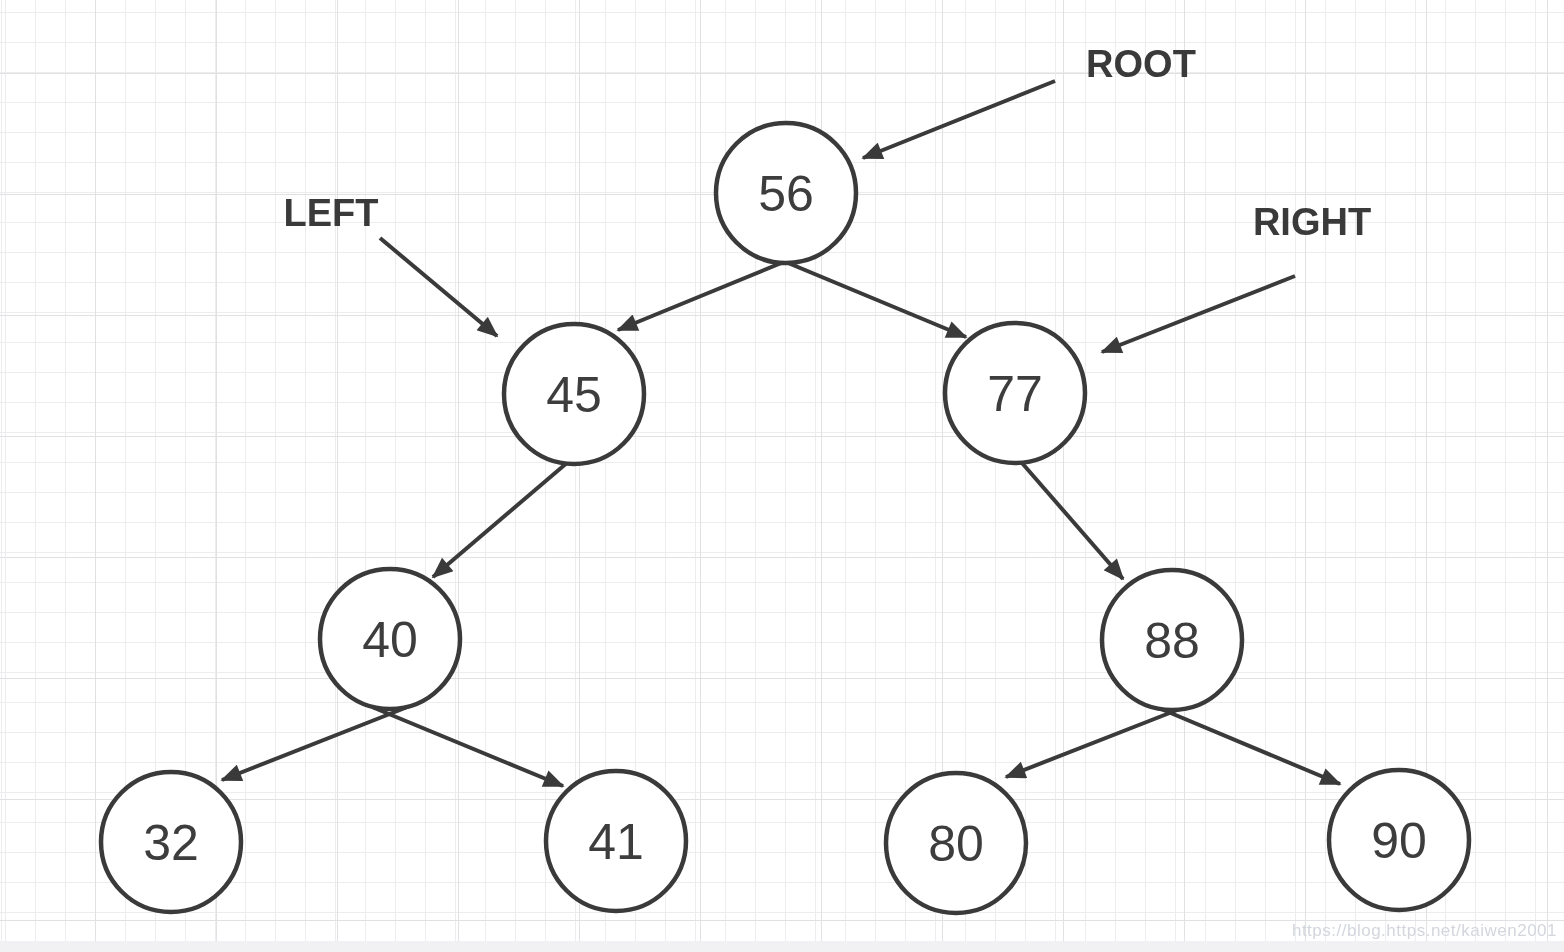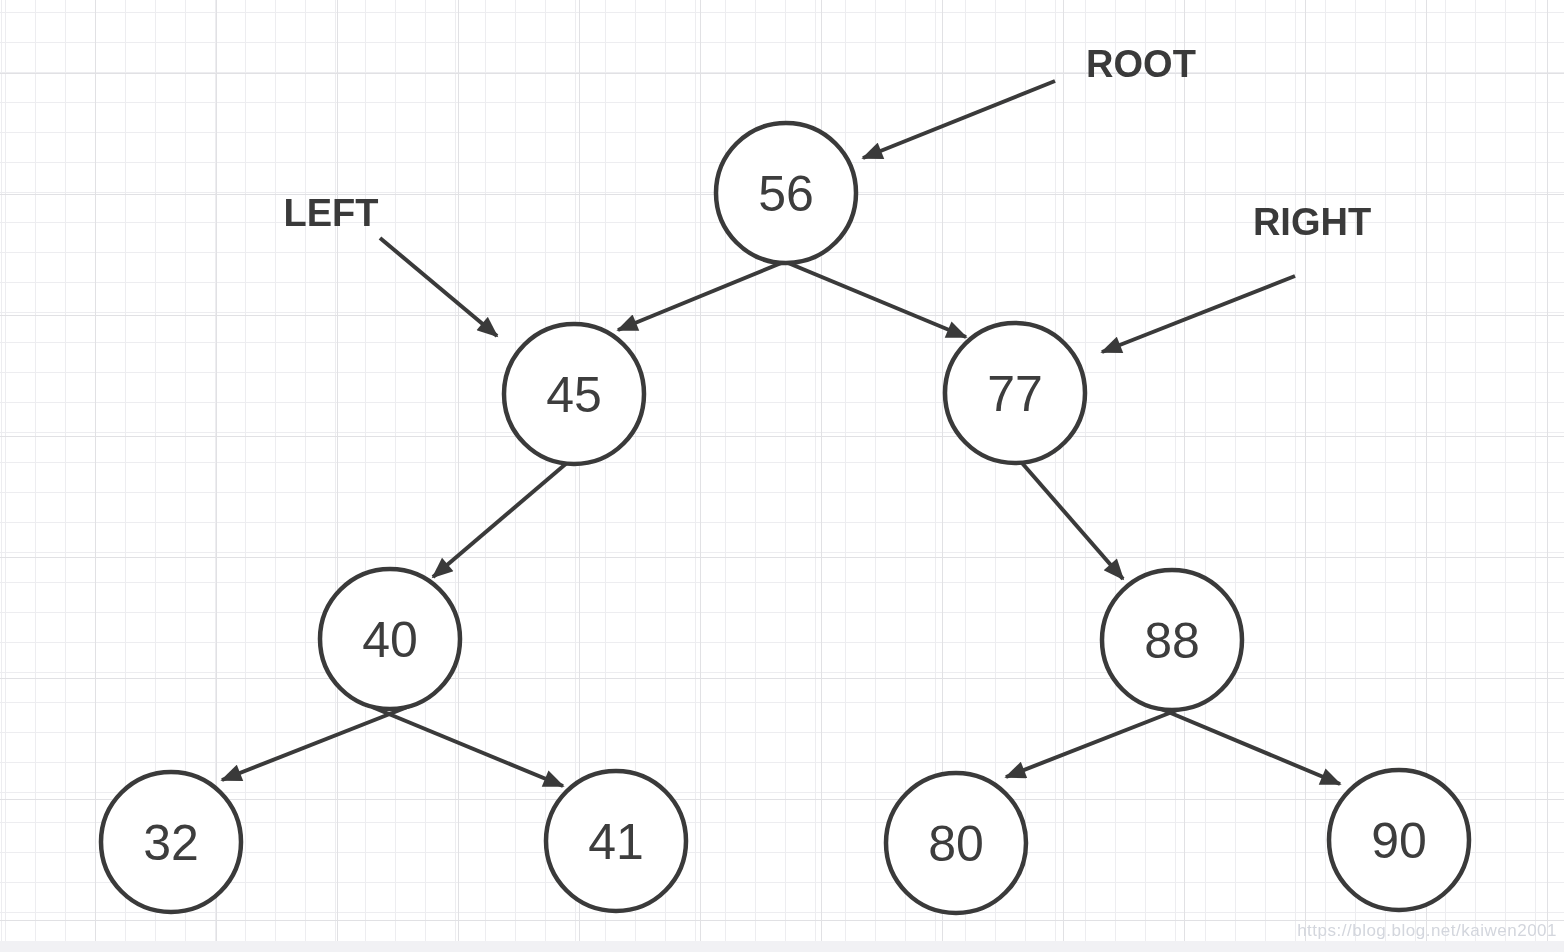--- a/index.html
+++ b/index.html
@@ -94,14 +94,14 @@
       <g>
         <text x="1141" y="77" class="annotation-label">ROOT</text>
         <line x1="1055" y1="81" x2="863" y2="158" stroke="#3a3a3a" stroke-width="4" marker-end="url(#arrowhead)"></line>
         <text x="331" y="226" class="annotation-label">LEFT</text>
         <line x1="380" y1="238" x2="497" y2="336" stroke="#3a3a3a" stroke-width="4" marker-end="url(#arrowhead)"></line>
         <text x="1312" y="235" class="annotation-label">RIGHT</text>
         <line x1="1295" y1="276" x2="1102" y2="352" stroke="#3a3a3a" stroke-width="4" marker-end="url(#arrowhead)"></line>
       </g>
     </svg>
   <div class="footer-strip"></div>
-  <div class="watermark">https://blog.blog.net/kaiwen2001</div>
+  <div class="watermark">https://blog.https.net/kaiwen2001</div>
 </div>
 
 </body></html>

